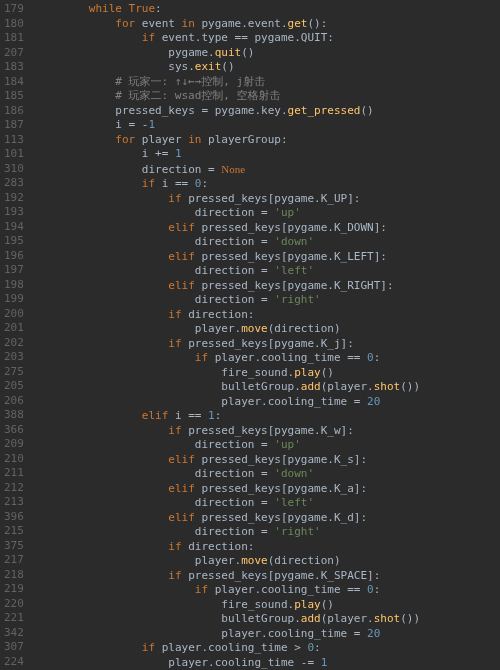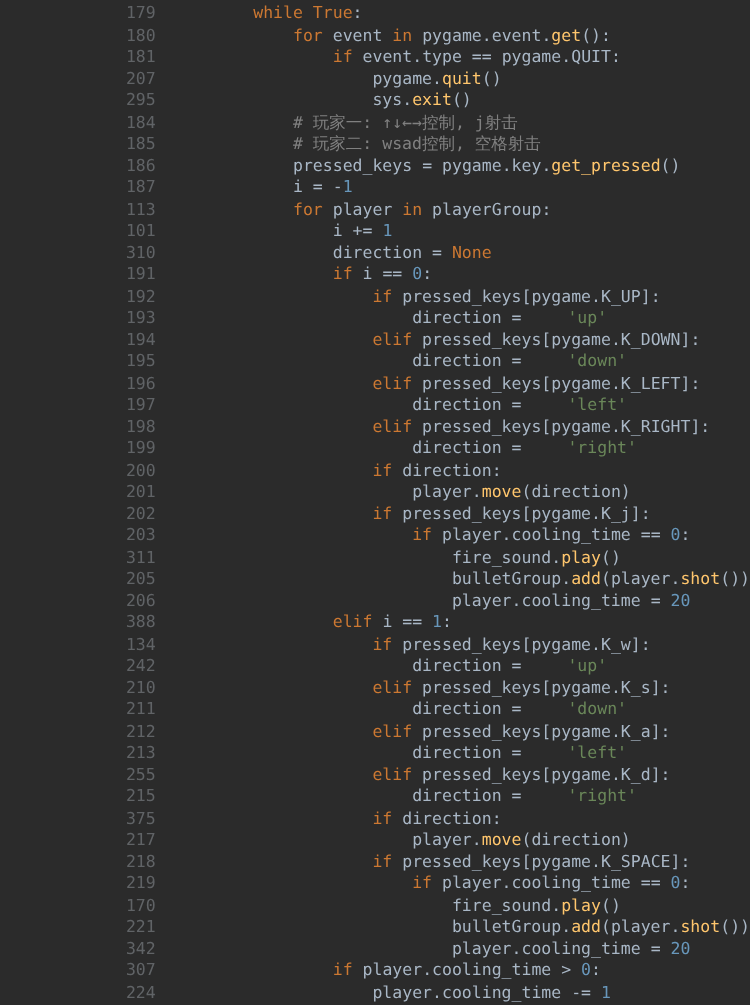--- a/index.html
+++ b/index.html
@@ -10,90 +10,89 @@
     font-size: 11px;
     line-height: 14.5px;
     color: #a9b7c6;
     overflow: hidden;
   }
   .editor {
     display: flex;
     width: 500px;
     height: 670px;
     background: #2b2b2b;
-    justify-content: flex-end;
   }
   .gutter {
     background: #2b2b2b;
     color: #606366;
     text-align: right;
     padding: 2px 8px 0 4px;
     user-select: none;
     flex-shrink: 0;
   }
   .code {
     padding: 2px 0 0 4px;
     white-space: pre;
   }
   .kw { color: #cc7832; }
   .ident { color: #a9b7c6; }
   .num { color: #6897bb; }
-  .str { color: #6a8759; margin-left: 24px; }
+  .str { color: #6a8759; }
   .comment { color: #808080; }
   .call { color: #ffc66d; }
   .op { color: #a9b7c6; }
-  .none-lit { color: #cc7832; }
+  .none-lit { color: #cc7832; font-family: Liberation Serif, serif; }
   .line { display: block; }
 </style>
 </head>
 <body>
 
 <div class="editor">
   <div class="gutter" id="gutter">
       <span class="line">179</span>
       <span class="line">180</span>
       <span class="line">181</span>
       <span class="line">207</span>
-      <span class="line">295</span>
+      <span class="line">183</span>
       <span class="line">184</span>
       <span class="line">185</span>
       <span class="line">186</span>
       <span class="line">187</span>
       <span class="line">113</span>
       <span class="line">101</span>
       <span class="line">310</span>
-      <span class="line">191</span>
+      <span class="line">283</span>
       <span class="line">192</span>
       <span class="line">193</span>
       <span class="line">194</span>
       <span class="line">195</span>
       <span class="line">196</span>
       <span class="line">197</span>
       <span class="line">198</span>
       <span class="line">199</span>
       <span class="line">200</span>
       <span class="line">201</span>
       <span class="line">202</span>
       <span class="line">203</span>
-      <span class="line">311</span>
+      <span class="line">275</span>
       <span class="line">205</span>
       <span class="line">206</span>
       <span class="line">388</span>
-      <span class="line">134</span>
-      <span class="line">242</span>
+      <span class="line">366</span>
+      <span class="line">209</span>
       <span class="line">210</span>
       <span class="line">211</span>
       <span class="line">212</span>
       <span class="line">213</span>
-      <span class="line">255</span>
+      <span class="line">396</span>
       <span class="line">215</span>
       <span class="line">375</span>
       <span class="line">217</span>
       <span class="line">218</span>
       <span class="line">219</span>
-      <span class="line">170</span>
+      <span class="line">220</span>
       <span class="line">221</span>
       <span class="line">342</span>
       <span class="line">307</span>
       <span class="line">224</span>
     </div>
   <div class="code" id="code"><span class="line">        <span class="kw">while</span> <span class="kw">True</span><span class="op">:</span></span><span class="line">            <span class="kw">for</span> <span class="ident">event</span> <span class="kw">in</span> <span class="ident">pygame</span><span class="op">.</span><span class="ident">event</span><span class="op">.</span><span class="call">get</span><span class="op">(</span><span class="op">)</span><span class="op">:</span></span><span class="line">                <span class="kw">if</span> <span class="ident">event</span><span class="op">.</span><span class="ident">type</span> <span class="op">==</span> <span class="ident">pygame</span><span class="op">.</span><span class="ident">QUIT</span><span class="op">:</span></span><span class="line">                    <span class="ident">pygame</span><span class="op">.</span><span class="call">quit</span><span class="op">(</span><span class="op">)</span></span><span class="line">                    <span class="ident">sys</span><span class="op">.</span><span class="call">exit</span><span class="op">(</span><span class="op">)</span></span><span class="line">            <span class="comment"># 玩家一: ↑↓←→控制, j射击</span></span><span class="line">            <span class="comment"># 玩家二: wsad控制, 空格射击</span></span><span class="line">            <span class="ident">pressed_keys</span> <span class="op">=</span> <span class="ident">pygame</span><span class="op">.</span><span class="ident">key</span><span class="op">.</span><span class="call">get_pressed</span><span class="op">(</span><span class="op">)</span></span><span class="line">            <span class="ident">i</span> <span class="op">=</span> <span class="op">-</span><span class="num">1</span></span><span class="line">            <span class="kw">for</span> <span class="ident">player</span> <span class="kw">in</span> <span class="ident">playerGroup</span><span class="op">:</span></span><span class="line">                <span class="ident">i</span> <span class="op">+=</span> <span class="num">1</span></span><span class="line">                <span class="ident">direction</span> <span class="op">=</span> <span class="none-lit">None</span></span><span class="line">                <span class="kw">if</span> <span class="ident">i</span> <span class="op">==</span> <span class="num">0</span><span class="op">:</span></span><span class="line">                    <span class="kw">if</span> <span class="ident">pressed_keys</span><span class="op">[</span><span class="ident">pygame</span><span class="op">.</span><span class="ident">K_UP</span><span class="op">]</span><span class="op">:</span></span><span class="line">                        <span class="ident">direction</span> <span class="op">=</span> <span class="str">'up'</span></span><span class="line">                    <span class="kw">elif</span> <span class="ident">pressed_keys</span><span class="op">[</span><span class="ident">pygame</span><span class="op">.</span><span class="ident">K_DOWN</span><span class="op">]</span><span class="op">:</span></span><span class="line">                        <span class="ident">direction</span> <span class="op">=</span> <span class="str">'down'</span></span><span class="line">                    <span class="kw">elif</span> <span class="ident">pressed_keys</span><span class="op">[</span><span class="ident">pygame</span><span class="op">.</span><span class="ident">K_LEFT</span><span class="op">]</span><span class="op">:</span></span><span class="line">                        <span class="ident">direction</span> <span class="op">=</span> <span class="str">'left'</span></span><span class="line">                    <span class="kw">elif</span> <span class="ident">pressed_keys</span><span class="op">[</span><span class="ident">pygame</span><span class="op">.</span><span class="ident">K_RIGHT</span><span class="op">]</span><span class="op">:</span></span><span class="line">                        <span class="ident">direction</span> <span class="op">=</span> <span class="str">'right'</span></span><span class="line">                    <span class="kw">if</span> <span class="ident">direction</span><span class="op">:</span></span><span class="line">                        <span class="ident">player</span><span class="op">.</span><span class="call">move</span><span class="op">(</span><span class="ident">direction</span><span class="op">)</span></span><span class="line">                    <span class="kw">if</span> <span class="ident">pressed_keys</span><span class="op">[</span><span class="ident">pygame</span><span class="op">.</span><span class="ident">K_j</span><span class="op">]</span><span class="op">:</span></span><span class="line">                        <span class="kw">if</span> <span class="ident">player</span><span class="op">.</span><span class="ident">cooling_time</span> <span class="op">==</span> <span class="num">0</span><span class="op">:</span></span><span class="line">                            <span class="ident">fire_sound</span><span class="op">.</span><span class="call">play</span><span class="op">(</span><span class="op">)</span></span><span class="line">                            <span class="ident">bulletGroup</span><span class="op">.</span><span class="call">add</span><span class="op">(</span><span class="ident">player</span><span class="op">.</span><span class="call">shot</span><span class="op">(</span><span class="op">)</span><span class="op">)</span></span><span class="line">                            <span class="ident">player</span><span class="op">.</span><span class="ident">cooling_time</span> <span class="op">=</span> <span class="num">20</span></span><span class="line">                <span class="kw">elif</span> <span class="ident">i</span> <span class="op">==</span> <span class="num">1</span><span class="op">:</span></span><span class="line">                    <span class="kw">if</span> <span class="ident">pressed_keys</span><span class="op">[</span><span class="ident">pygame</span><span class="op">.</span><span class="ident">K_w</span><span class="op">]</span><span class="op">:</span></span><span class="line">                        <span class="ident">direction</span> <span class="op">=</span> <span class="str">'up'</span></span><span class="line">                    <span class="kw">elif</span> <span class="ident">pressed_keys</span><span class="op">[</span><span class="ident">pygame</span><span class="op">.</span><span class="ident">K_s</span><span class="op">]</span><span class="op">:</span></span><span class="line">                        <span class="ident">direction</span> <span class="op">=</span> <span class="str">'down'</span></span><span class="line">                    <span class="kw">elif</span> <span class="ident">pressed_keys</span><span class="op">[</span><span class="ident">pygame</span><span class="op">.</span><span class="ident">K_a</span><span class="op">]</span><span class="op">:</span></span><span class="line">                        <span class="ident">direction</span> <span class="op">=</span> <span class="str">'left'</span></span><span class="line">                    <span class="kw">elif</span> <span class="ident">pressed_keys</span><span class="op">[</span><span class="ident">pygame</span><span class="op">.</span><span class="ident">K_d</span><span class="op">]</span><span class="op">:</span></span><span class="line">                        <span class="ident">direction</span> <span class="op">=</span> <span class="str">'right'</span></span><span class="line">                    <span class="kw">if</span> <span class="ident">direction</span><span class="op">:</span></span><span class="line">                        <span class="ident">player</span><span class="op">.</span><span class="call">move</span><span class="op">(</span><span class="ident">direction</span><span class="op">)</span></span><span class="line">                    <span class="kw">if</span> <span class="ident">pressed_keys</span><span class="op">[</span><span class="ident">pygame</span><span class="op">.</span><span class="ident">K_SPACE</span><span class="op">]</span><span class="op">:</span></span><span class="line">                        <span class="kw">if</span> <span class="ident">player</span><span class="op">.</span><span class="ident">cooling_time</span> <span class="op">==</span> <span class="num">0</span><span class="op">:</span></span><span class="line">                            <span class="ident">fire_sound</span><span class="op">.</span><span class="call">play</span><span class="op">(</span><span class="op">)</span></span><span class="line">                            <span class="ident">bulletGroup</span><span class="op">.</span><span class="call">add</span><span class="op">(</span><span class="ident">player</span><span class="op">.</span><span class="call">shot</span><span class="op">(</span><span class="op">)</span><span class="op">)</span></span><span class="line">                            <span class="ident">player</span><span class="op">.</span><span class="ident">cooling_time</span> <span class="op">=</span> <span class="num">20</span></span><span class="line">                <span class="kw">if</span> <span class="ident">player</span><span class="op">.</span><span class="ident">cooling_time</span> <span class="op">&gt;</span> <span class="num">0</span><span class="op">:</span></span><span class="line">                    <span class="ident">player</span><span class="op">.</span><span class="ident">cooling_time</span> <span class="op">-=</span> <span class="num">1</span></span></div>
 </div>
 
 </body></html>

